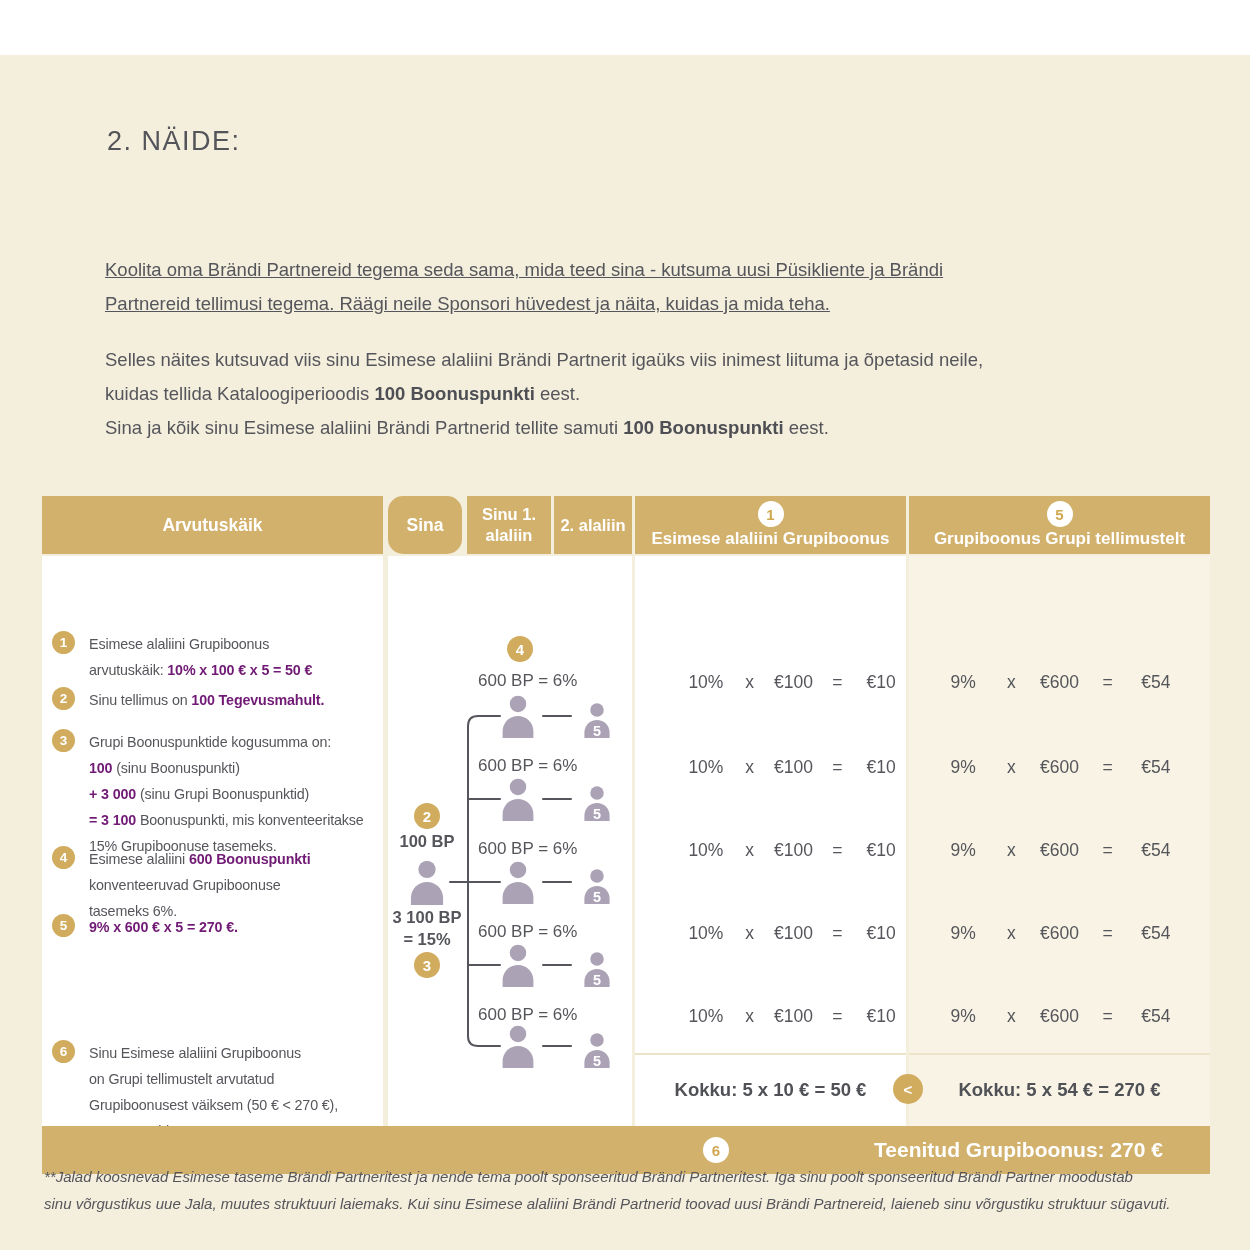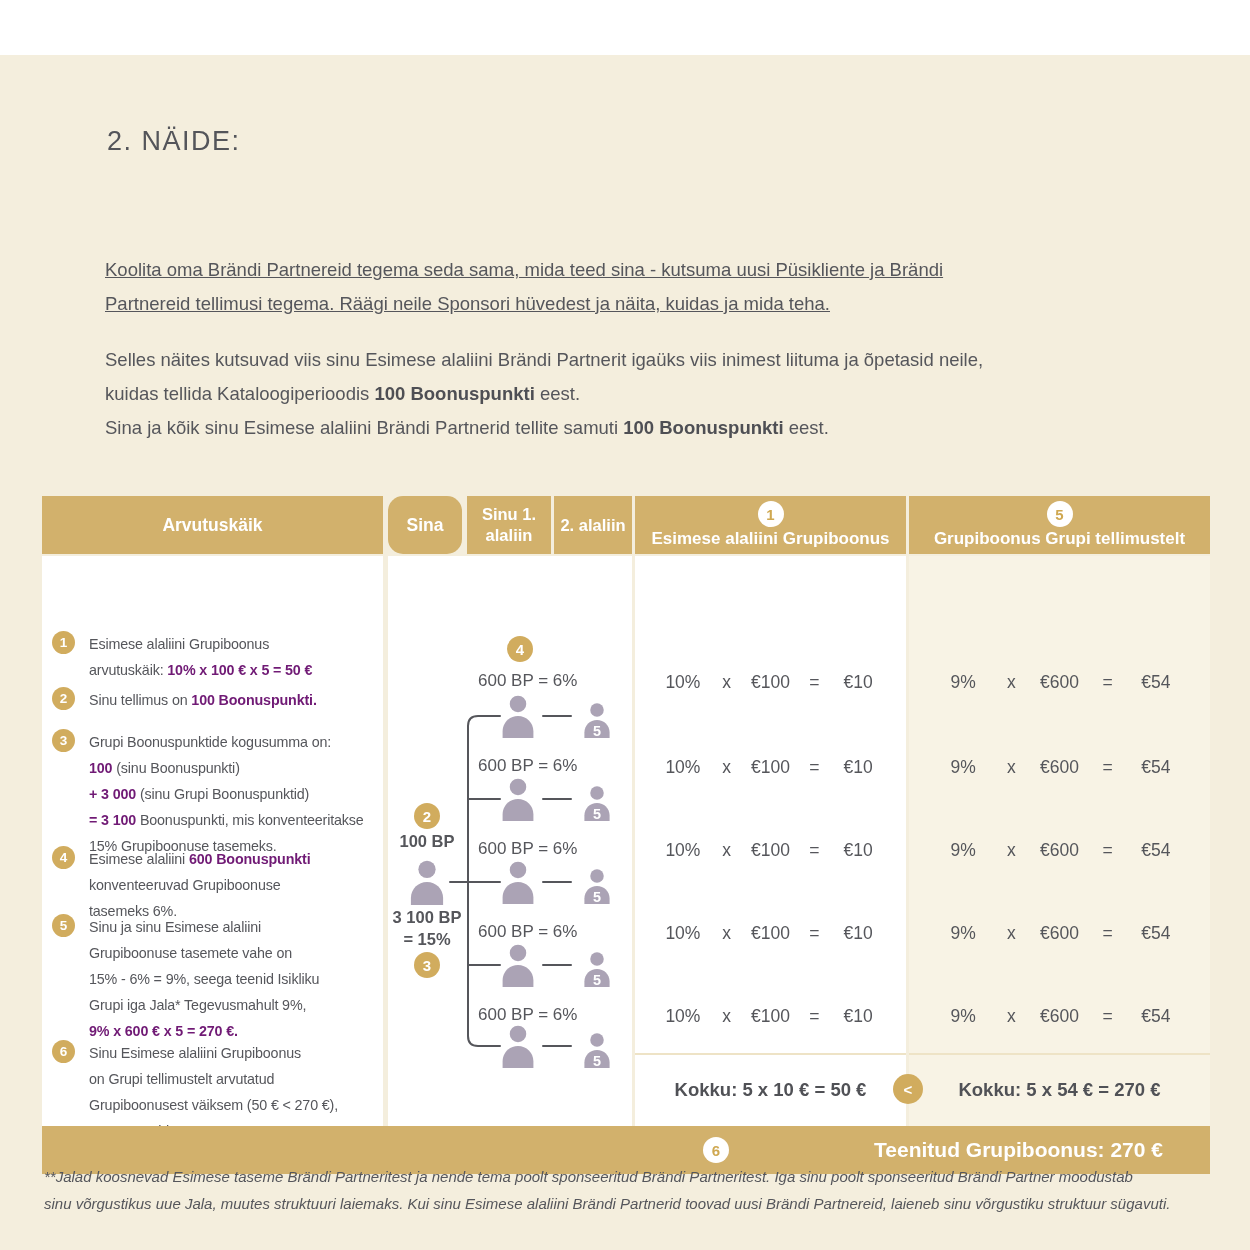--- a/index.html
+++ b/index.html
@@ -58,21 +58,21 @@
   .dg-lines{position:absolute;left:0;top:0;width:244px;height:570px;}
   .dg-lines path,.dg-lines line{stroke:#55565b;stroke-width:2;fill:none;stroke-linecap:round;}
   .sina-bp{position:absolute;left:-3px;top:276px;width:84px;text-align:center;font-weight:bold;font-size:16.5px;color:var(--text);}
   .sina-total{position:absolute;left:-13px;top:350px;width:104px;text-align:center;font-weight:bold;font-size:16.5px;line-height:22px;color:var(--text);white-space:pre-line;}
   .dg-badge2{position:absolute;left:26px;top:247px;}
   .dg-badge3{position:absolute;left:26px;top:396px;}
 
   
   .calcrow{position:absolute;height:26px;display:grid;grid-template-columns:repeat(5,1fr);align-items:center;font-size:17.5px;color:var(--text);}
   .calcrow span{text-align:center;}
-  .rG1{left:593px;width:271px;padding:0 26px;}
+  .rG1{left:616px;width:271px;padding:0 26px;}
   .rG2{left:867px;width:301px;padding:0 30px;}
   .ry0{top:173px;} .ry1{top:258px;} .ry2{top:341px;} .ry3{top:424px;} .ry4{top:507px;}
 
   .hdiv{position:absolute;top:557px;height:2px;background:var(--line);}
   .kokku{position:absolute;top:581px;height:26px;display:flex;align-items:center;justify-content:center;font-weight:bold;font-size:18.5px;color:#505156;}
   .cmp{position:absolute;left:851px;top:578px;width:30px;height:30px;font-size:15px;}
 
   
   .tfoot{position:absolute;left:0;top:630px;width:1168px;height:48px;background:var(--gold);}
   .tfoot .badge{position:absolute;left:661px;top:11px;width:26px;height:26px;font-size:15px;}
@@ -131,43 +131,39 @@
 tellimustelt</div>
 
       <div class="panel panelA">
         <div class="step s1">
           <span class="badge gold b23">1</span>
           <span class="stext"><span>Esimese alaliini Grupiboonus
 arvutuskäik: </span><b>10% x 100 € x 5 = 50 €</b></span>
         </div>
         <div class="step s2">
           <span class="badge gold b23">2</span>
-          <span class="stext"><span>Sinu tellimus on </span><b>100 Boonuspunkti.</b></span>
+          <span class="stext"><span>Sinu tellimus on </span><b>100 Tegevusmahult.</b></span>
         </div>
         <div class="step s3">
           <span class="badge gold b23">3</span>
           <span class="stext"><span>Grupi Boonuspunktide kogusumma on:
 </span><b>100</b><span> (sinu Boonuspunkti)
 </span><b>+ 3 000</b><span> (sinu Grupi Boonuspunktid)
 </span><b>= 3 100</b><span> Boonuspunkti, mis konventeeritakse
 15% Grupiboonuse tasemeks.</span></span>
         </div>
         <div class="step s4">
           <span class="badge gold b23">4</span>
           <span class="stext"><span>Esimese alaliini </span><b>600 Boonuspunkti</b><span>
 konventeeruvad Grupiboonuse
 tasemeks 6%.</span></span>
         </div>
         <div class="step s5">
           <span class="badge gold b23">5</span>
-          <span class="stext"><span>Sinu ja sinu Esimese alaliini
-Grupiboonuse tasemete vahe on
-15% - 6% = 9%, seega teenid Isikliku
-Grupi iga Jala* Tegevusmahult 9%,
-</span><b>9% x 600 € x 5 = 270 €.</b></span>
+          <span class="stext"><b>9% x 600 € x 5 = 270 €.</b></span>
         </div>
         <div class="step s6">
           <span class="badge gold b23">6</span>
           <span class="stext"><span>Sinu Esimese alaliini Grupiboonus
 on Grupi tellimustelt arvutatud
 Grupiboonusest väiksem (50 € &lt; 270 €),
 seega teenid suurema summa,
 milleks on </span><b>270 €.</b></span>
         </div>
       </div>

